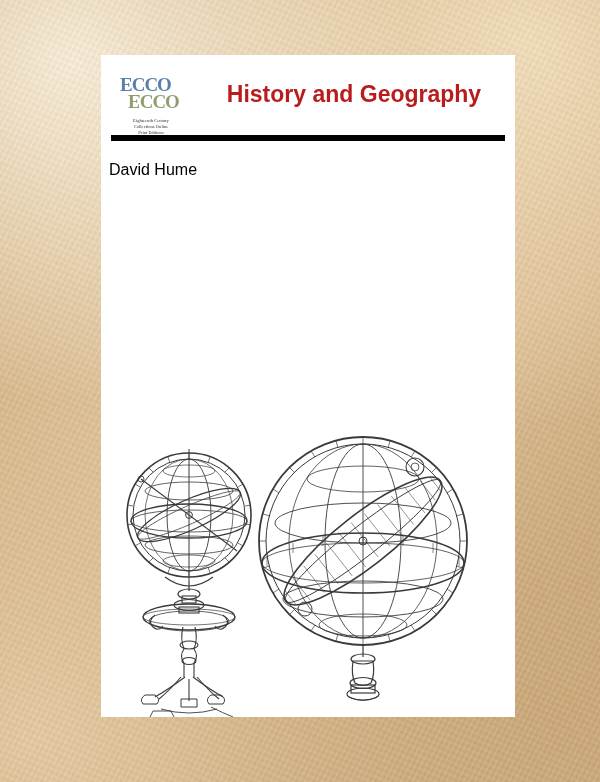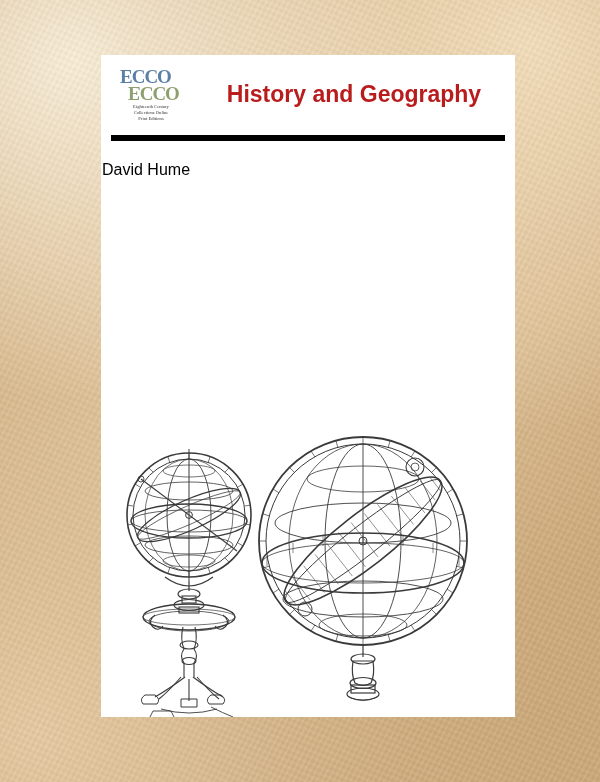--- a/index.html
+++ b/index.html
@@ -60,21 +60,21 @@
     position: absolute;
     left: 11px;
     top: 13px;
     width: 78px;
     text-align: center;
   }
   .ecco-mark {
     position: relative;
     width: 66px;
     height: 34px;
-    margin: 0 auto;
+    margin: 8px auto;
   }
   .ecco-top {
     font-family: "Liberation Serif", serif;
     font-weight: bold;
     font-size: 19px;
     letter-spacing: -1px;
     color: #5b7fa6;
     line-height: 17px;
     text-align: left;
     padding-left: 2px;
@@ -122,21 +122,21 @@
     min-height: 150px;
   }
   .title-text {
     font-size: 17.2px;
     line-height: 26px;
     color: #000;
     font-family: "Liberation Sans", sans-serif;
   }
 
   .author-block {
-    padding: 20px 12px 24px 1px;
+    padding: 20px 12px 24px 8px;
     height: 54px;
   }
   .author-text {
     font-size: 16px;
     color: #000;
   }
 
   .plate {
     position: absolute;
     left: 0;

